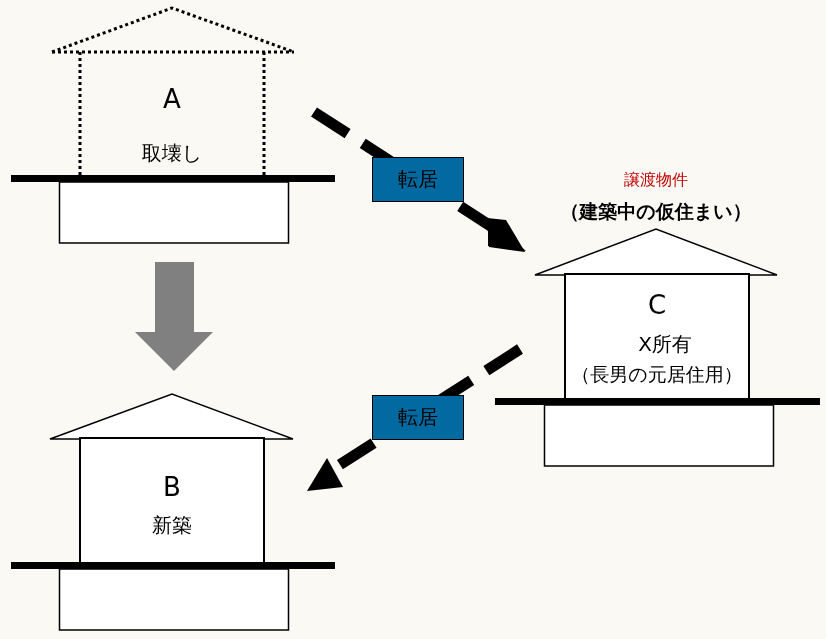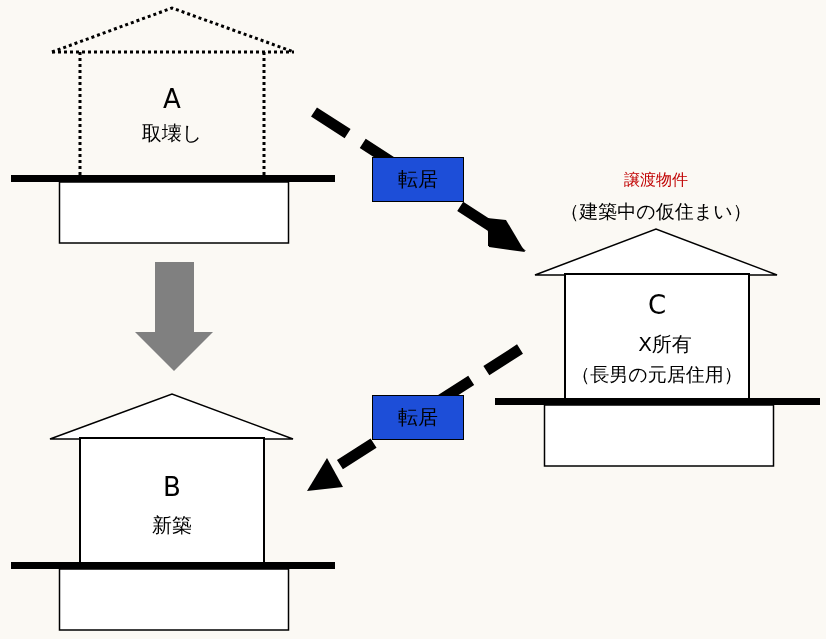--- a/index.html
+++ b/index.html
@@ -8,21 +8,21 @@
     background: #fbf9f4;
     font-family: "DejaVu Sans", sans-serif;
     position: relative;
   }
   svg#diagram { position: absolute; left: 0; top: 0; }
   .lbl { position: absolute; text-align: center; color: #000; white-space: nowrap; }
   .letter { font-size: 26px; font-family: "DejaVu Sans", sans-serif; }
   .sub { font-size: 20px; }
   .sub2 { font-size: 19px; }
   .tag {
-    position: absolute; background: #1d4ed8; border: 1.5px solid #000;
+    position: absolute; background: #0369a1; border: 1.5px solid #000;
     font-size: 20px; text-align: center; line-height: 42px;
   }
   .red { color: #c00000; font-size: 16px; }
 </style>
 </head>
 <body>
 
 <svg id="diagram" width="826" height="639" viewBox="0 0 826 639">
 
   <g>
@@ -56,26 +56,26 @@
     <polygon points="488,218 526,251 488,246" fill="#000"></polygon>
   </g>
 
   <g>
     <line x1="520" y1="349" x2="330" y2="471" stroke="#000" stroke-width="11" stroke-dasharray="40,18"></line>
     <polygon points="327,458 343,487 307,491" fill="#000"></polygon>
   </g>
 </svg>
 
 <div class="lbl letter" style="left:80px; top:84px; width:184px;">A</div>
-<div class="lbl sub" style="left:80px; top:120px; width:184px;">取壊し</div>
+<div class="lbl sub" style="left:80px; top:140px; width:184px;">取壊し</div>
 
 <div class="lbl letter" style="left:80px; top:472px; width:184px;">B</div>
 <div class="lbl sub" style="left:80px; top:512px; width:184px;">新築</div>
 
 <div class="lbl red" style="left:556px; top:170px; width:200px;">譲渡物件</div>
-<div class="lbl sub2" style="left:530px; top:199px; width:252px;">（建築中の仮住まい）</div>
+<div class="lbl sub2" style="left:530px; top:199px; width:252px;font-weight:bold;">（建築中の仮住まい）</div>
 
 <div class="lbl letter" style="left:565px; top:290px; width:184px;">C</div>
 <div class="lbl sub" style="left:565px; top:331px; width:200px;">X所有</div>
 <div class="lbl sub2" style="left:560px; top:362px; width:194px;">（長男の元居住用）</div>
 
 <div class="tag" style="left:372px; top:157px; width:90px; height:43px;">転居</div>
 <div class="tag" style="left:372px; top:395px; width:90px; height:43px;">転居</div>
 
 </body></html>

